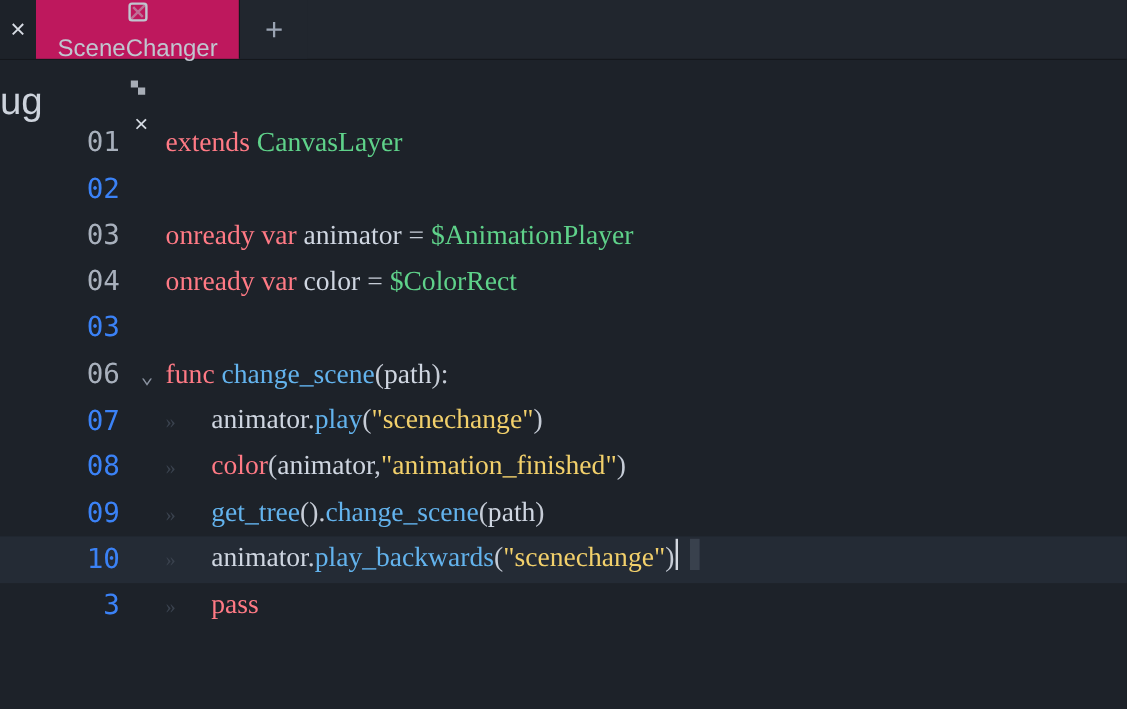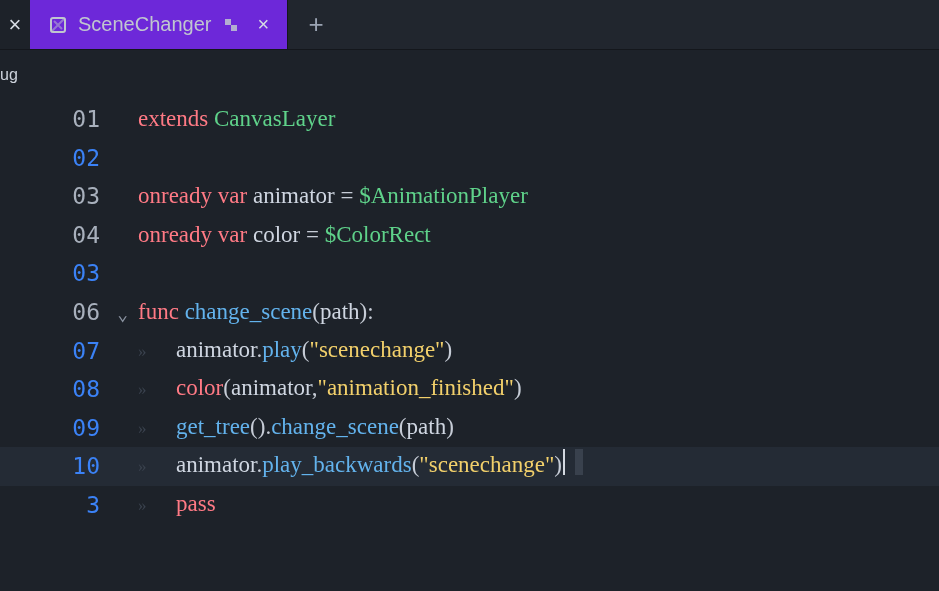--- a/index.html
+++ b/index.html
@@ -36,21 +36,22 @@
   .tab {
     display: flex;
     align-items: center;
     gap: 10px;
     padding: 0 18px;
     background: #2a3039;
     border-right: 1px solid #14171c;
     position: relative;
   }
   .tab-active {
-    background: #6d28d9;
+    background: #be185d;
+    flex-direction: column;
   }
   .tab .close {
     color: #d6dbe3;
     font-size: 20px;
     margin-left: 6px;
   }
   .tab .icon svg { display: block; }
   .tab-add {
     width: 56px;
     display: flex;
@@ -60,21 +61,21 @@
     font-size: 26px;
     background: #21262e;
   }
 
   
   .left-trunc {
     position: absolute;
     left: 0;
     top: 62px;
     font-family: "Segoe UI", Arial, sans-serif;
-    font-size: 16px;
+    font-size: 32px;
     color: #cdd3dc;
     padding: 4px 6px 4px 0;
   }
 
   
   .editor {
     position: absolute;
     left: 0;
     top: 100px;
     right: 0;

